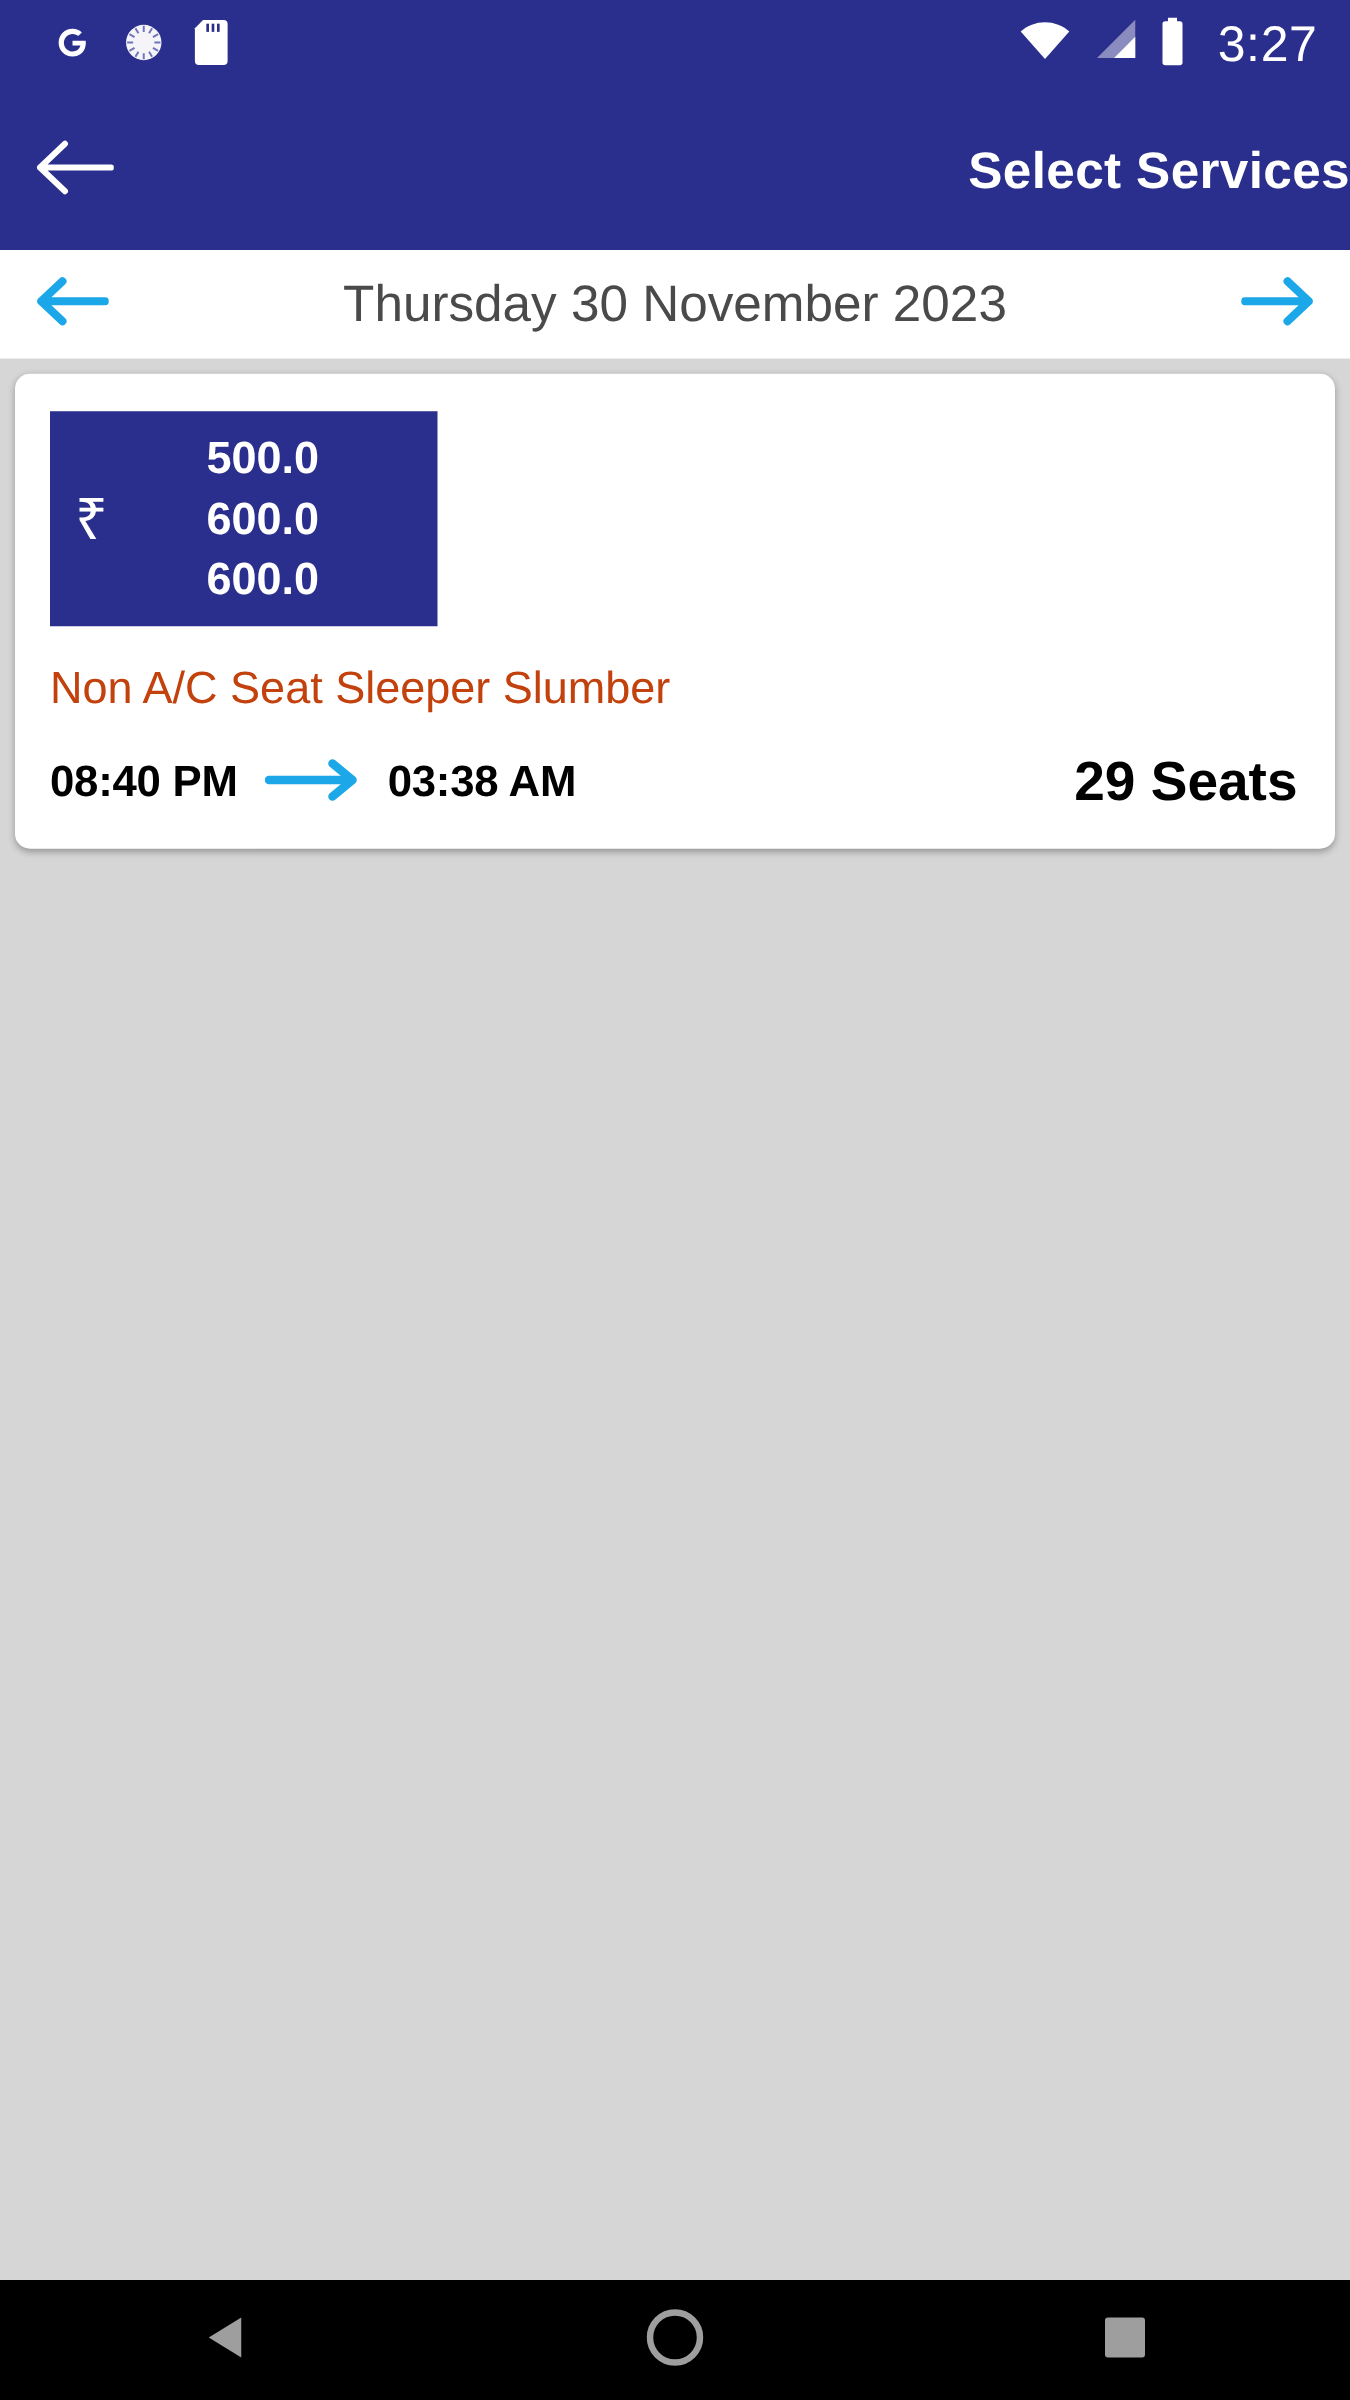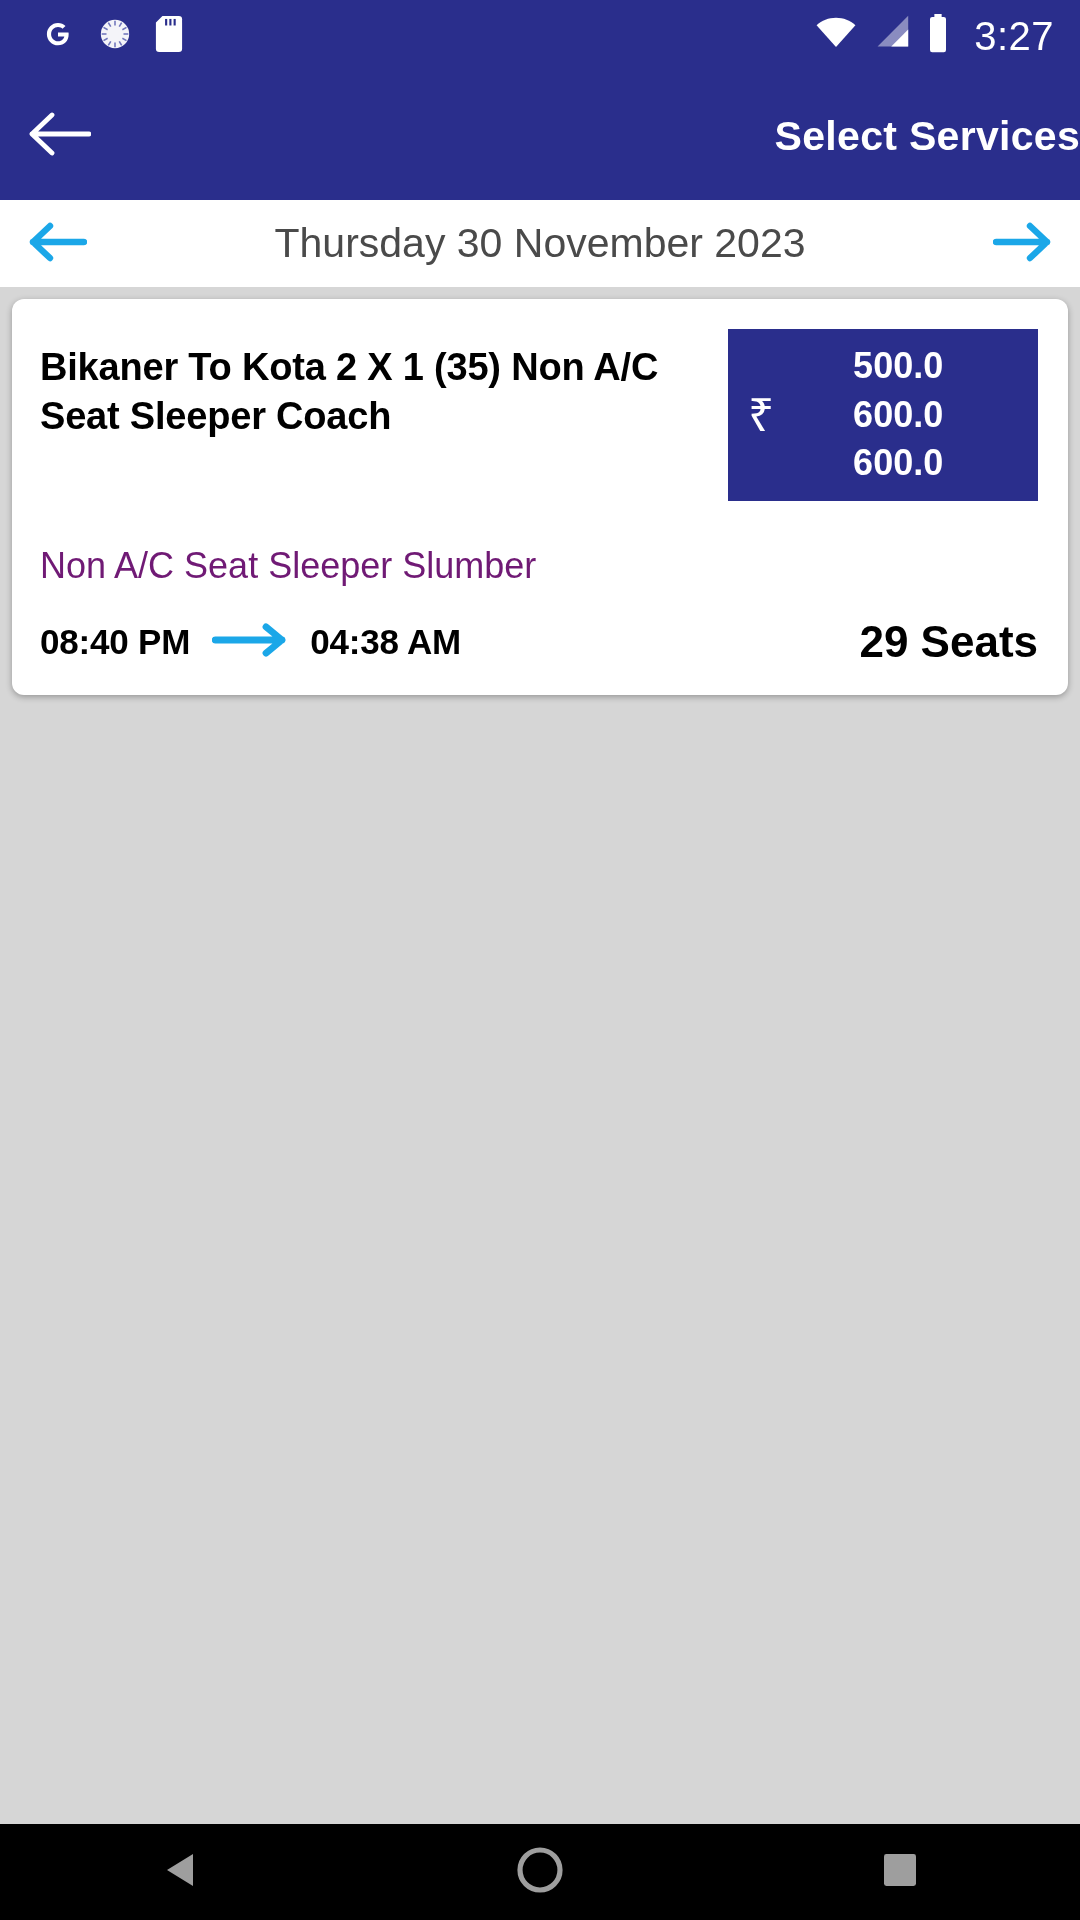--- a/index.html
+++ b/index.html
@@ -134,24 +134,24 @@
     gap:6px;
   }
   .fare-val {
     color:#ffffff;
     font-size:36px;
     font-weight:bold;
     line-height:1.18;
   }
 
   .card-sub {
-    color:#701a75;
+    color:#c2410c;
     font-size:36px;
     font-weight:400;
-    margin-top:44px;
+    margin-top:28px;
   }
 
   .card-bottom {
     display:flex;
     align-items:center;
     margin-top:30px;
   }
   .times {
     display:flex; align-items:center; gap:22px;
     flex:1 1 auto;
@@ -287,21 +287,20 @@
         </svg>
       </span>
     </div>
   </div>
 
   <div class="content">
 
     <div class="card">
 
       <div class="card-top">
-        <div class="card-title">Bikaner To Kota 2 X 1 (35) Non A/C Seat Sleeper Coach</div>
 
         <div class="fare-box">
           <span class="fare-rupee">₹</span>
           <div class="fare-list">
             <span class="fare-val">500.0</span>
             <span class="fare-val">600.0</span>
             <span class="fare-val">600.0</span>
           </div>
         </div>
       </div>
@@ -309,21 +308,21 @@
       <div class="card-sub">Non A/C Seat Sleeper Slumber</div>
 
       <div class="card-bottom">
         <div class="times">
           <span class="time-text">08:40 PM</span>
           <span class="ic">
             <svg width="76" height="34" viewBox="0 0 38 17">
               <path d="M1.6 8.5H35M35 8.5l-8-6.6M35 8.5l-8 6.6" stroke="#1ba7e8" stroke-width="3.4" fill="none" stroke-linecap="round" stroke-linejoin="round"></path>
             </svg>
           </span>
-          <span class="time-text">04:38 AM</span>
+          <span class="time-text">03:38 AM</span>
         </div>
         <div class="seats">29 Seats</div>
       </div>
 
     </div>
   </div>
 
   <div class="navbar">
 
     <div class="nav-btn">

